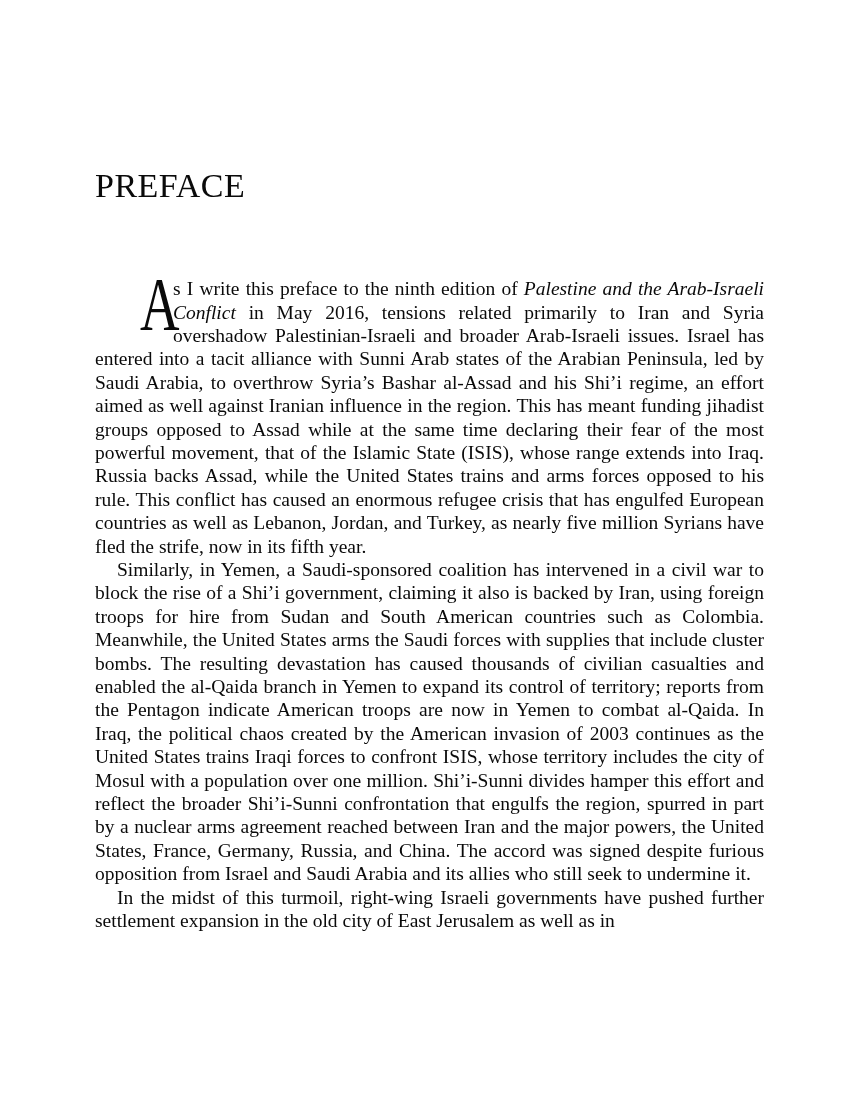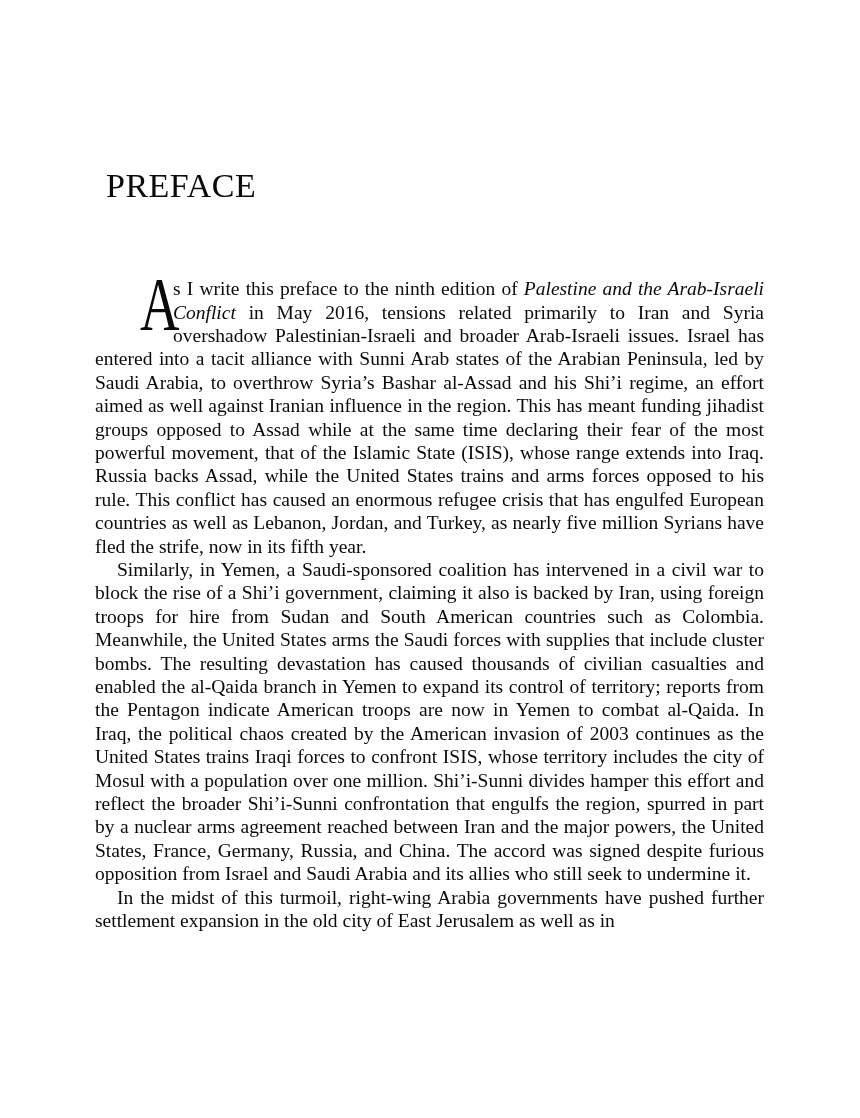--- a/index.html
+++ b/index.html
@@ -15,21 +15,21 @@
     color: #0a0a0a;
   }
   .page {
     box-sizing: border-box;
     width: 860px;
     height: 1118px;
     padding-left: 95px;
     padding-right: 96px;
   }
   .chapter-title {
-    margin: 11px;
+    margin: 0;
     margin-top: 166px;
     margin-bottom: 72px;
     font-size: 34px;
     line-height: 1.15;
     font-weight: normal;
     letter-spacing: 0.5px;
     font-family: "Liberation Serif", serif;
   }
   .body-text p {
     margin: 0;
@@ -57,15 +57,15 @@
   }
 </style>
 </head>
 <body>
 
 <div class="page">
   <h1 class="chapter-title">PREFACE</h1>
   <div class="body-text">
     <p class="para"><span class="dropcap">A</span><span>s I write this preface to the ninth edition of </span><em>Palestine and the Arab-Israeli Conflict</em><span> in May 2016, tensions related primarily to Iran and Syria overshadow Palestinian-Israeli and broader Arab-Israeli issues. Israel has entered into a tacit alliance with Sunni Arab states of the Arabian Peninsula, led by Saudi Arabia, to overthrow Syria’s Bashar al-Assad and his Shi’i regime, an effort aimed as well against Iranian influence in the region. This has meant funding jihadist groups opposed to Assad while at the same time declaring their fear of the most powerful movement, that of the Islamic State (ISIS), whose range extends into Iraq. Russia backs Assad, while the United States trains and arms forces opposed to his rule. This conflict has caused an enormous refugee crisis that has engulfed European countries as well as Lebanon, Jordan, and Turkey, as nearly five million Syrians have fled the strife, now in its fifth year.</span></p>
     <p class="para indent">Similarly, in Yemen, a Saudi-sponsored coalition has intervened in a civil war to block the rise of a Shi’i government, claiming it also is backed by Iran, using foreign troops for hire from Sudan and South American countries such as Colombia. Meanwhile, the United States arms the Saudi forces with supplies that include cluster bombs. The resulting devastation has caused thousands of civilian casualties and enabled the al-Qaida branch in Yemen to expand its control of territory; reports from the Pentagon indicate American troops are now in Yemen to combat al-Qaida. In Iraq, the political chaos created by the American invasion of 2003 continues as the United States trains Iraqi forces to confront ISIS, whose territory includes the city of Mosul with a population over one million. Shi’i-Sunni divides hamper this effort and reflect the broader Shi’i-Sunni confrontation that engulfs the region, spurred in part by a nuclear arms agreement reached between Iran and the major powers, the United States, France, Germany, Russia, and China. The accord was signed despite furious opposition from Israel and Saudi Arabia and its allies who still seek to undermine it.</p>
-    <p class="para indent">In the midst of this turmoil, right-wing Arabia governments have pushed further settlement expansion in the old city of East Jerusalem as well as in</p>
+    <p class="para indent">In the midst of this turmoil, right-wing Israeli governments have pushed further settlement expansion in the old city of East Jerusalem as well as in</p>
   </div>
 </div>
 
 </body></html>

